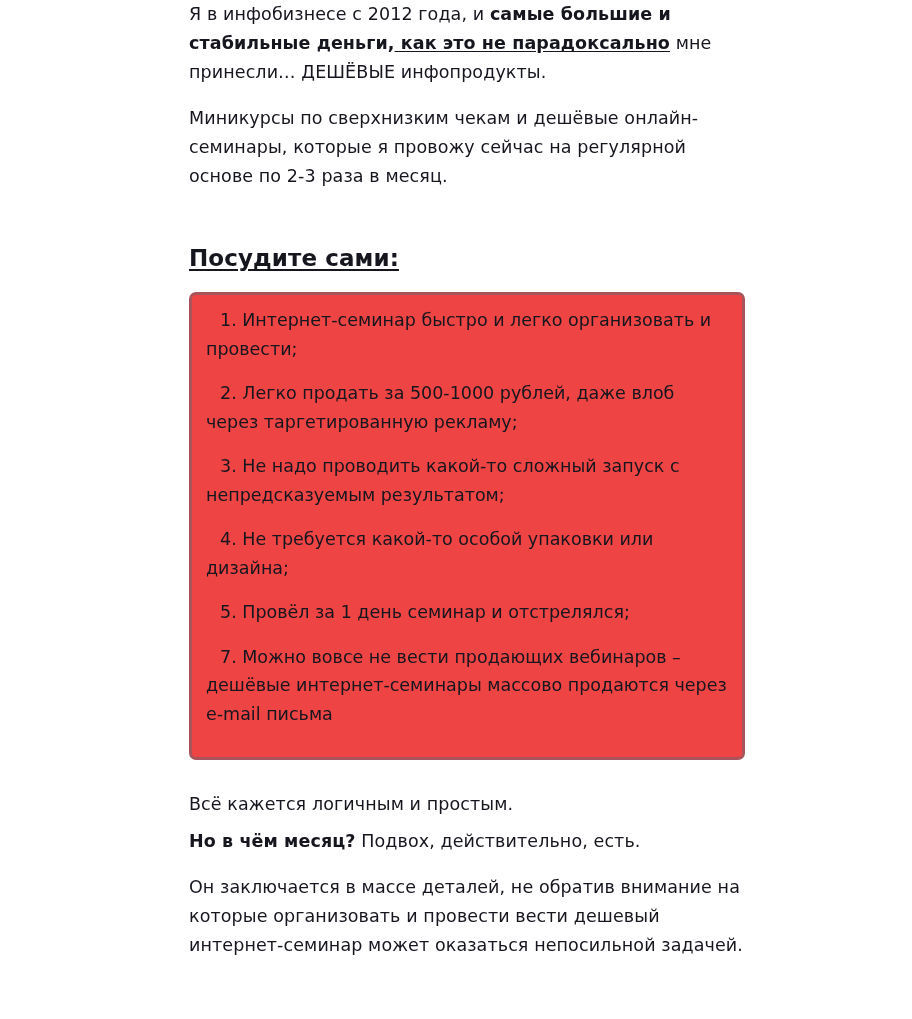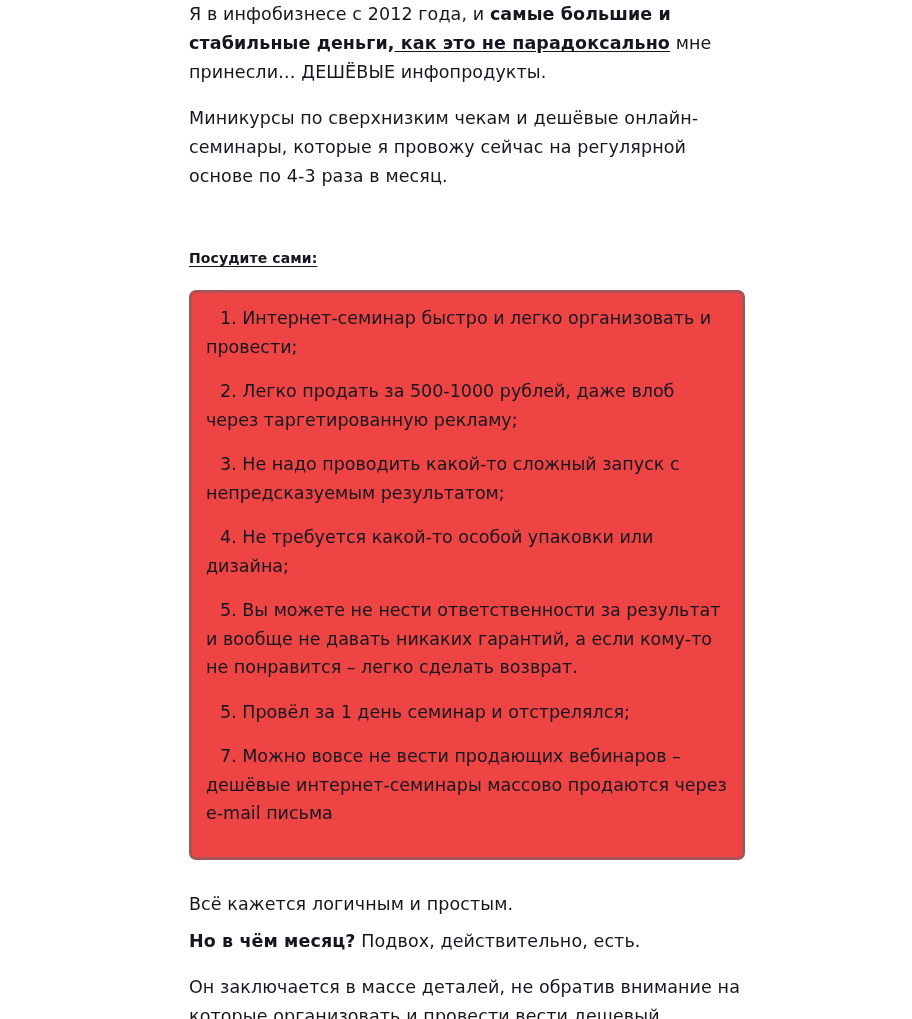--- a/index.html
+++ b/index.html
@@ -51,21 +51,21 @@
     font-weight: bold;
     text-decoration: underline;
     text-underline-offset: 2px;
   }
 
   .heading-link {
     display: inline-block;
     font-weight: bold;
     text-decoration: underline;
     text-underline-offset: 3px;
-    font-size: 14px;
+    font-size: 23px;
     line-height: 29px;
     margin-top: 36px;
   }
 
   
   .callout {
     box-sizing: border-box;
     margin: 0 0 0 0;
     border: 3px solid #a8545a;
     border-radius: 7px;
@@ -91,30 +91,29 @@
   }
 </style>
 </head>
 <body>
 
 <div class="page">
   <div class="content">
 
     <p class="para"><span>Я в инфобизнесе с 2012 года, и </span><span class="b">самые большие и стабильные деньги,</span><span class="bu"> как это не парадоксально</span><span> мне принесли… ДЕШЁВЫЕ инфопродукты.</span></p>
 
-    <p class="para">Миникурсы по сверхнизким чекам и дешёвые онлайн-семинары, которые я провожу сейчас на регулярной основе по 4-3 раза в месяц.</p>
+    <p class="para">Миникурсы по сверхнизким чекам и дешёвые онлайн-семинары, которые я провожу сейчас на регулярной основе по 2-3 раза в месяц.</p>
 
     <p class="para"><span class="heading-link">Посудите сами:</span></p>
 
     <div class="callout">
       <p>1. Интернет-семинар быстро и легко организовать и провести;</p>
       <p>2. Легко продать за 500-1000 рублей, даже влоб через таргетированную рекламу;</p>
       <p>3. Не надо проводить какой-то сложный запуск с непредсказуемым результатом;</p>
       <p>4. Не требуется какой-то особой упаковки или дизайна;</p>
-      <p>5. Вы можете не нести ответственности за результат и вообще не давать никаких гарантий, а если кому-то не понравится – легко сделать возврат.</p>
       <p>5. Провёл за 1 день семинар и отстрелялся;</p>
       <p>7. Можно вовсе не вести продающих вебинаров – дешёвые интернет-семинары массово продаются через e-mail письма</p>
     </div>
 
     <div class="after-callout"></div>
 
     <p class="para tight">Всё кажется логичным и простым.</p>
 
     <p class="para"><span class="b">Но в чём месяц?</span><span> Подвох, действительно, есть.</span></p>
 

